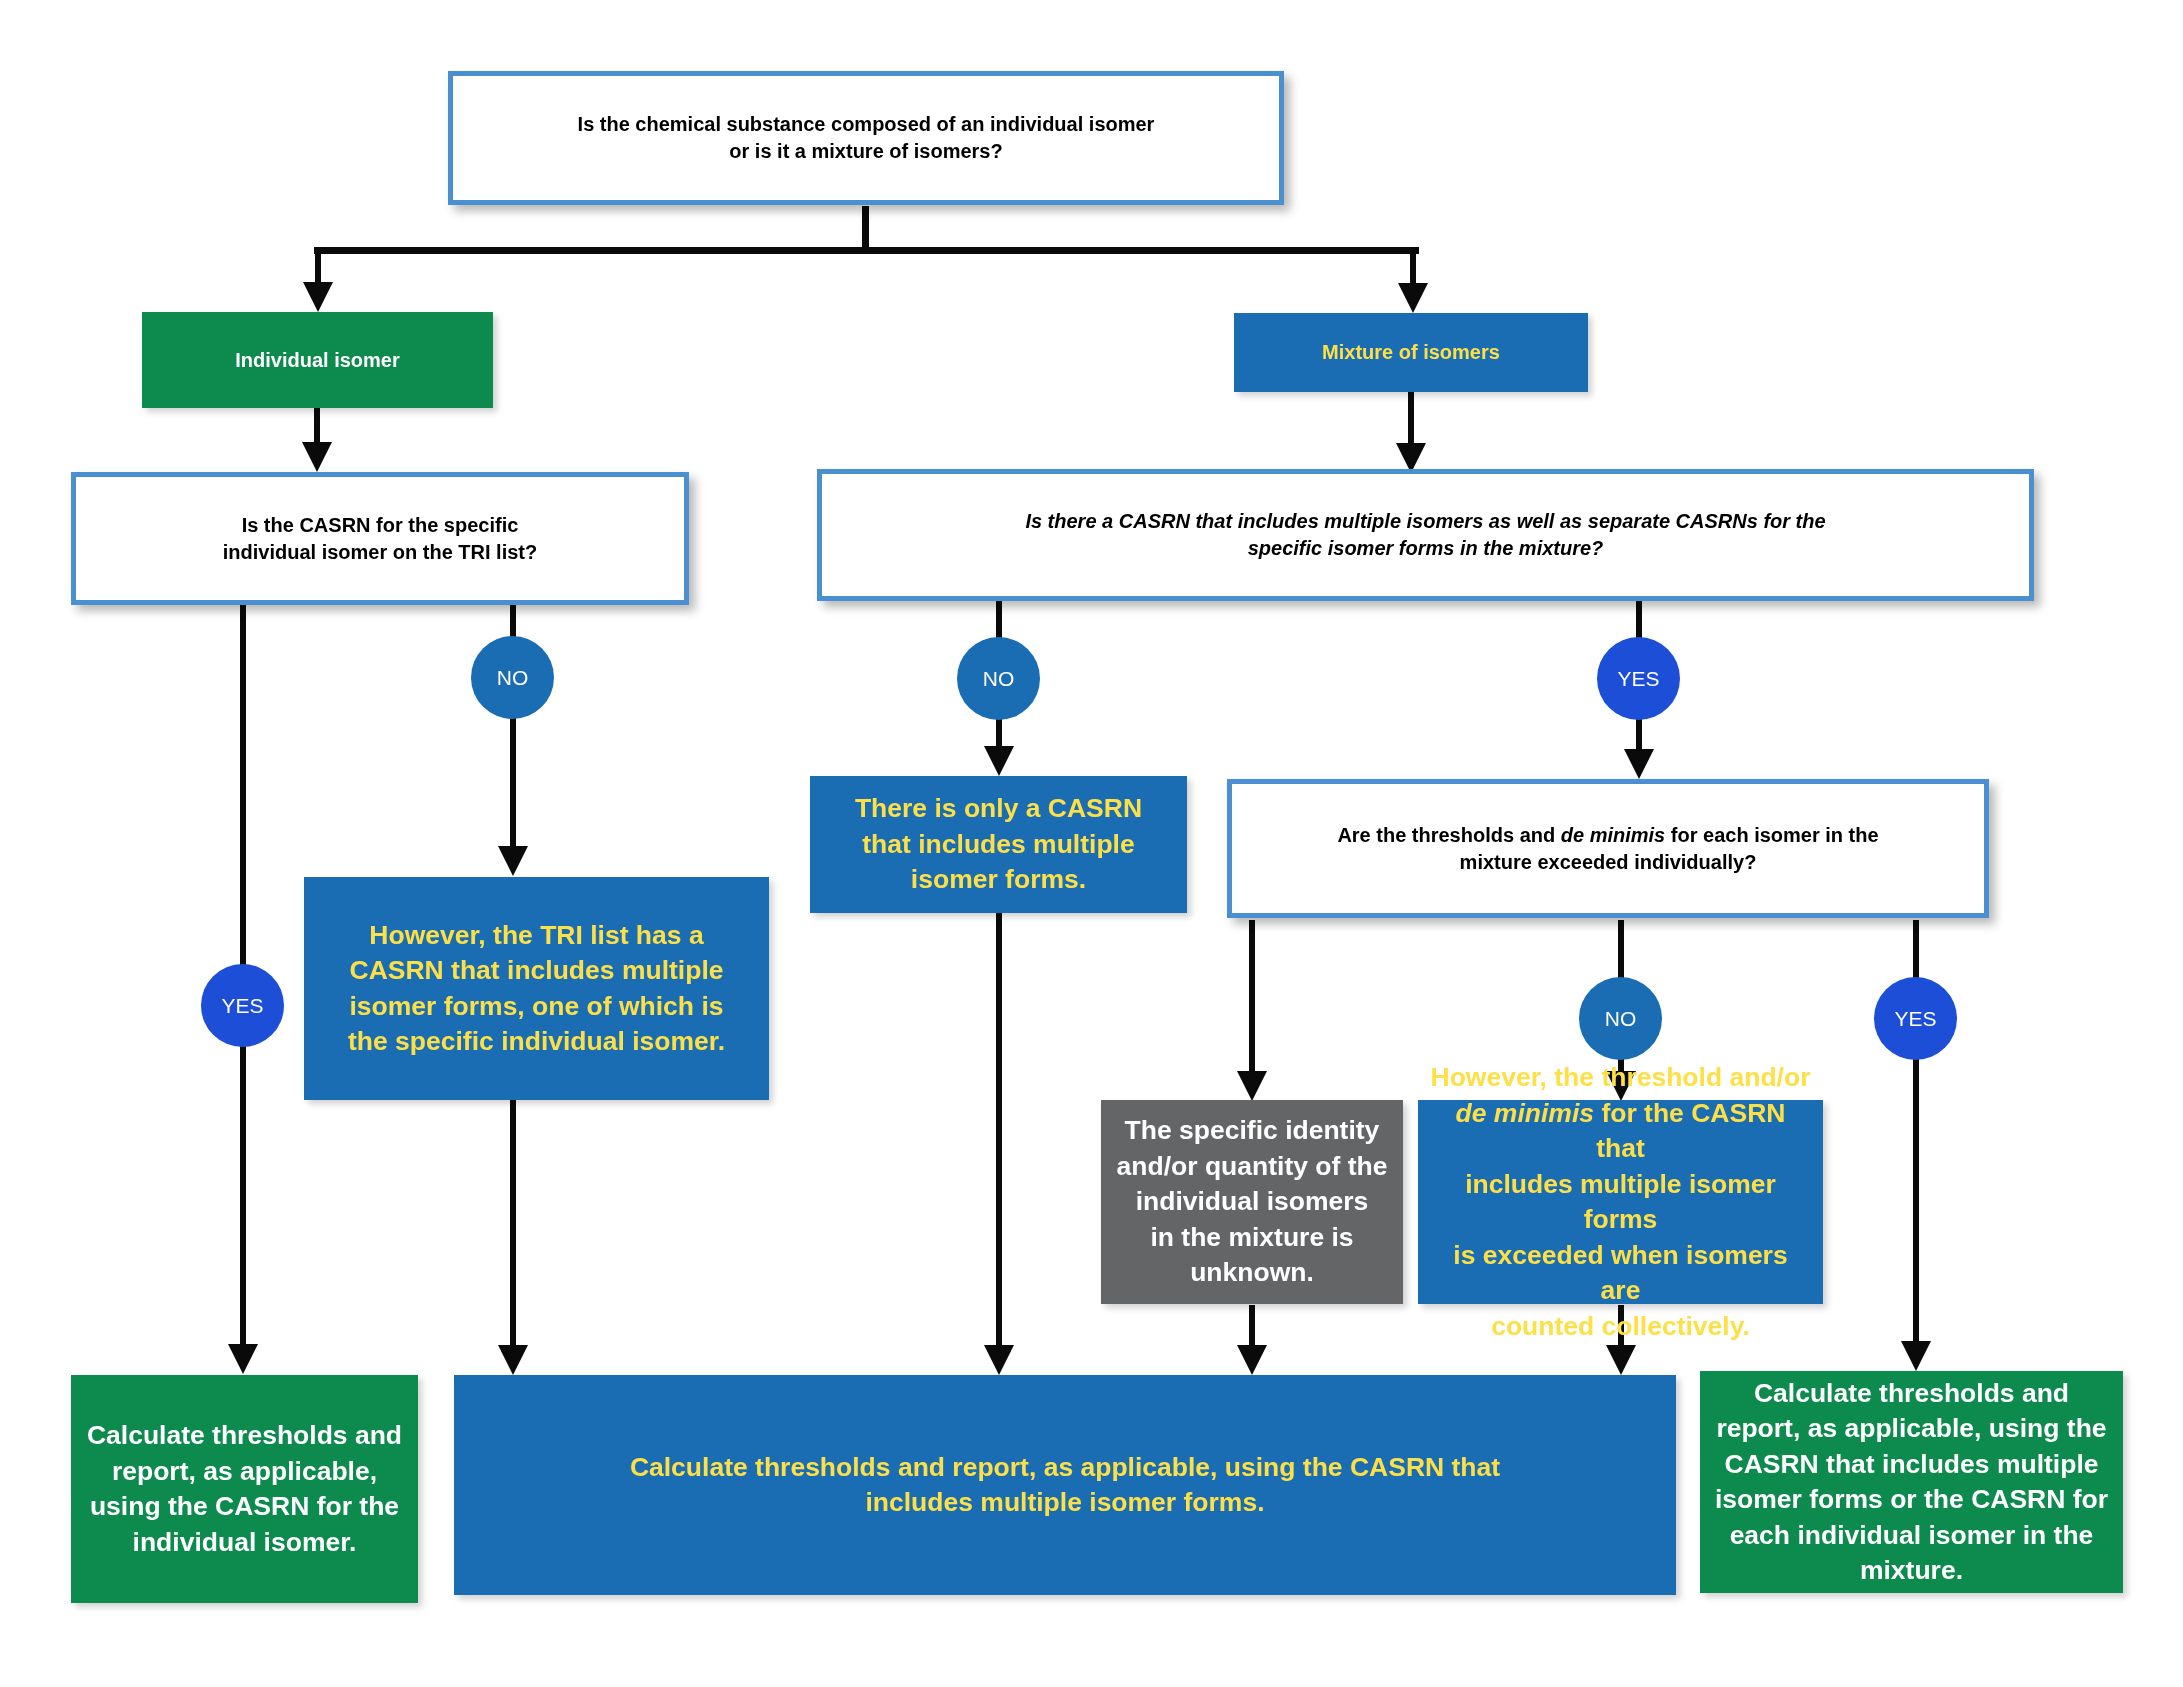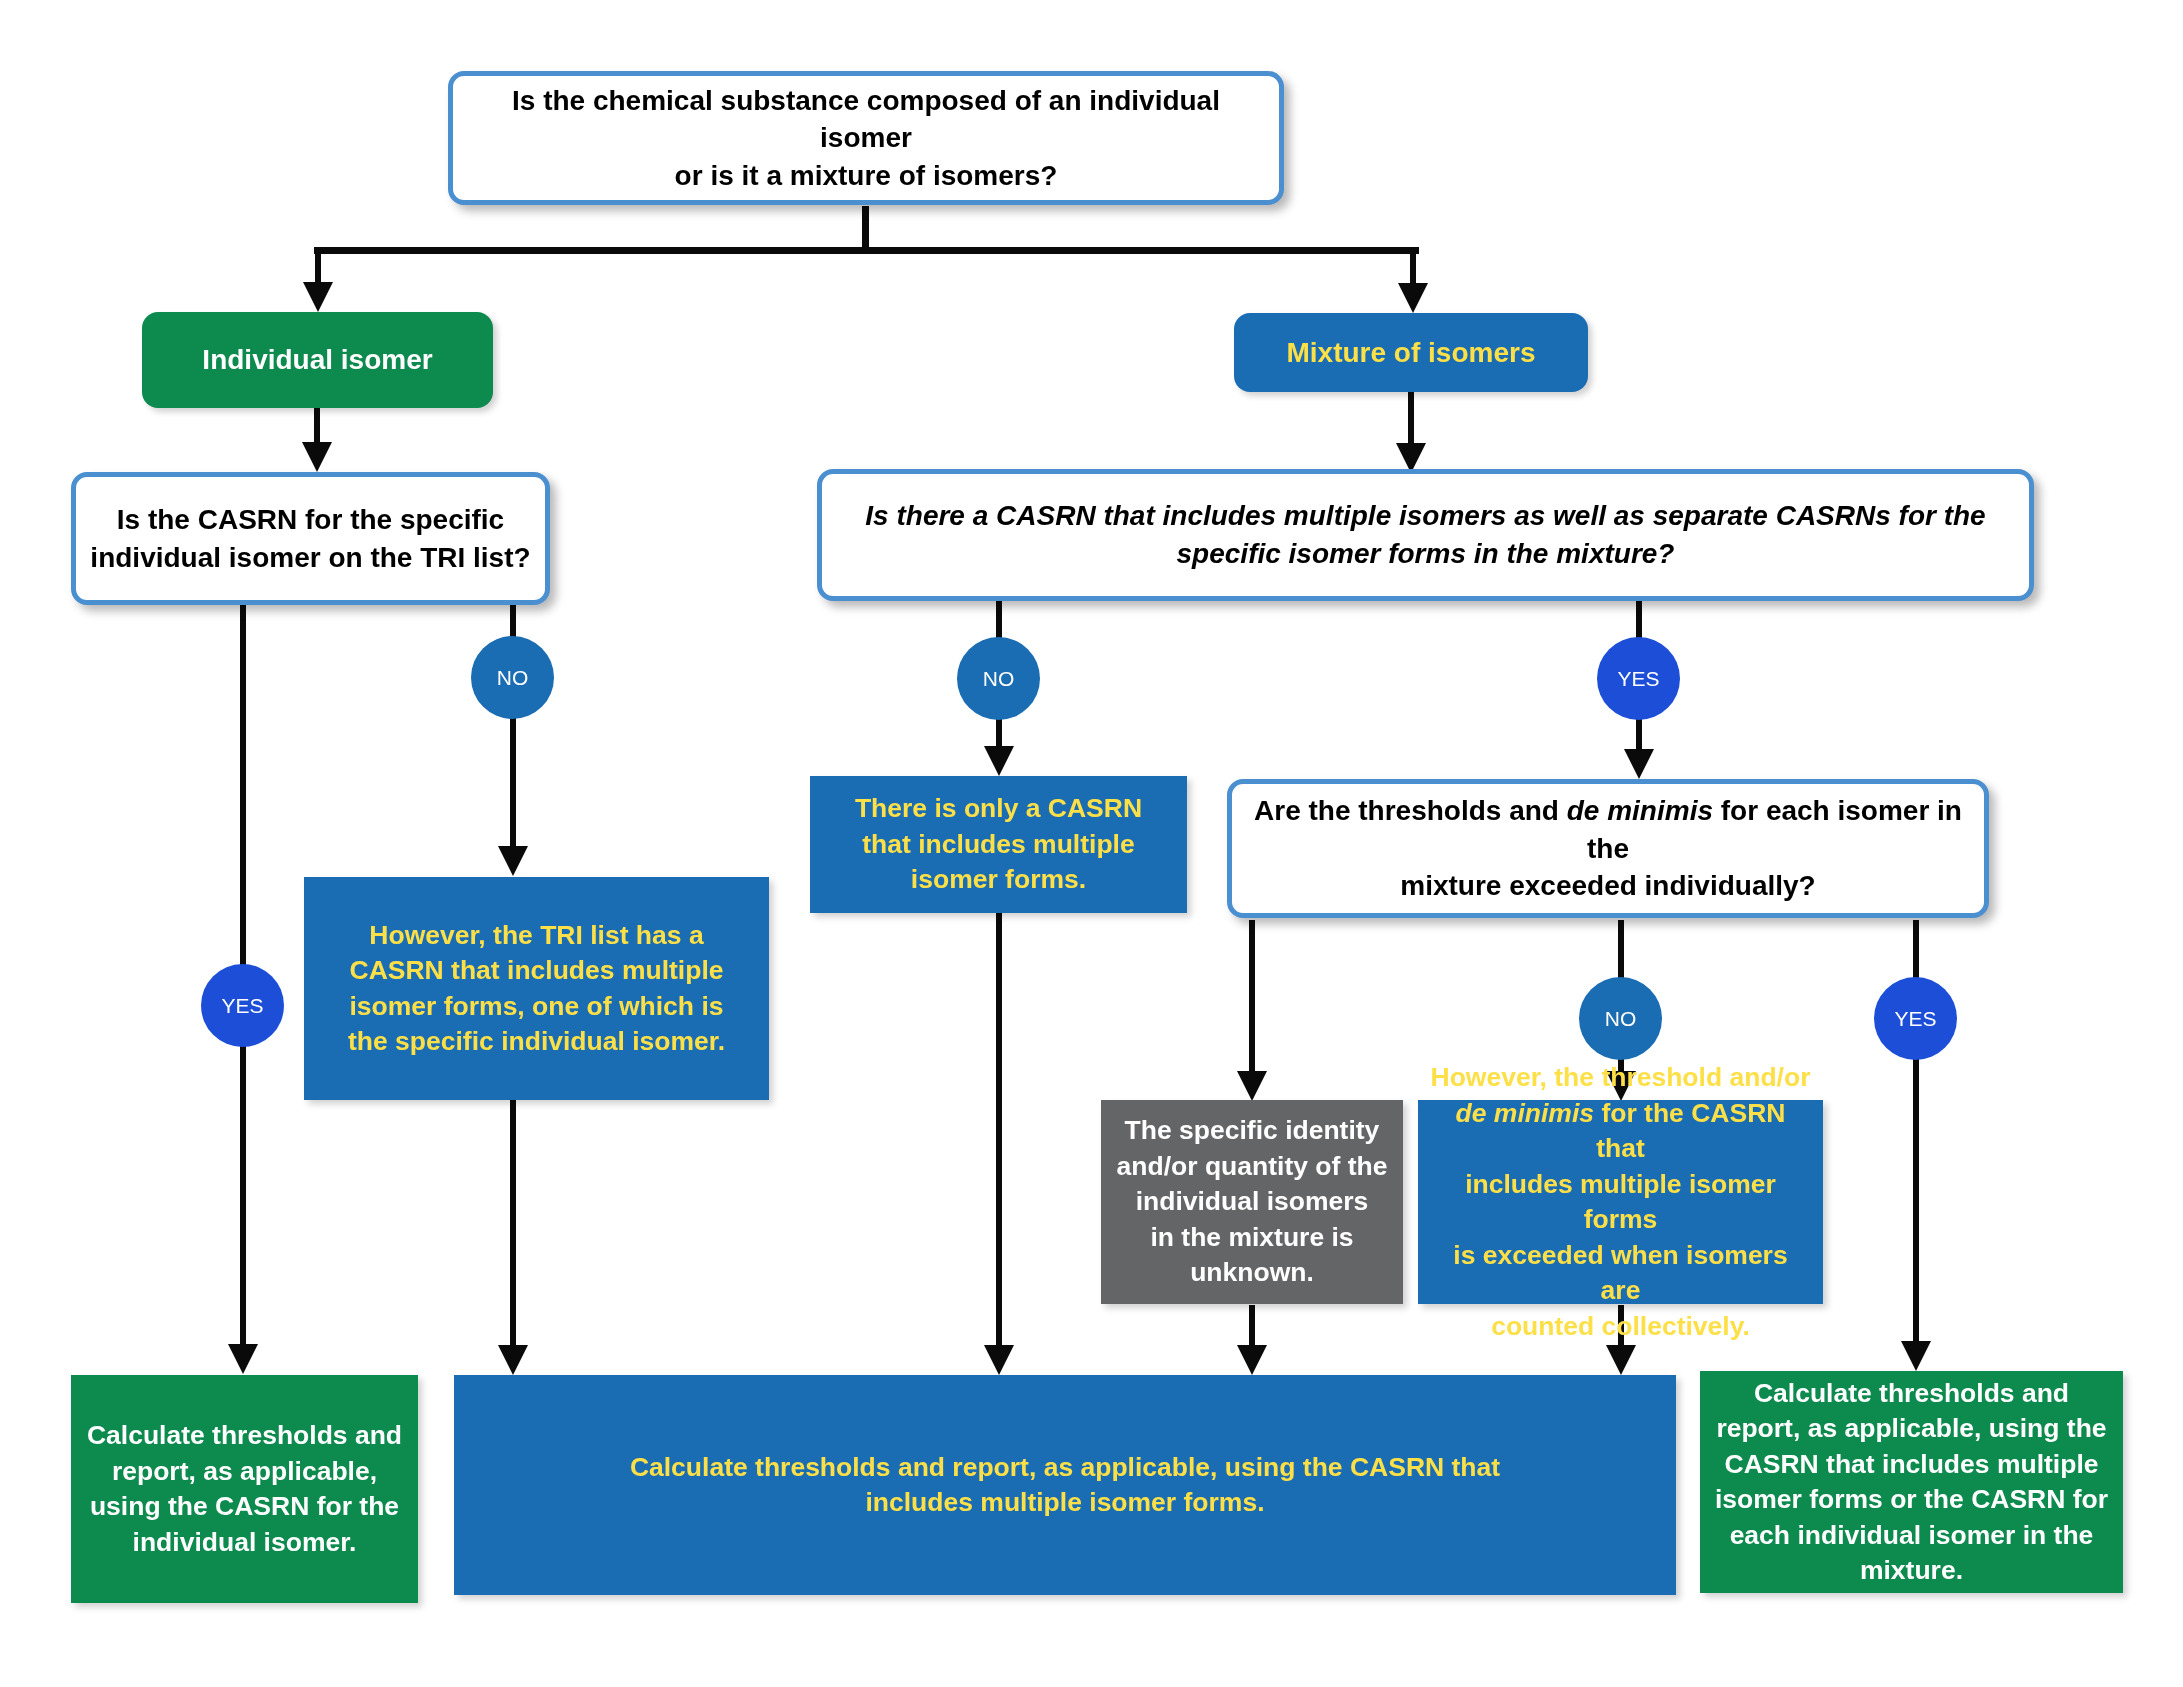--- a/index.html
+++ b/index.html
@@ -25,21 +25,21 @@
   .q{
     background:#ffffff;
     border:5.3px solid #4A8FD0;
     color:#000000;
     box-shadow:6px 6px 9.3px rgba(0,0,0,0.28);
   }
   .fill-green{background:#0D8A4E;color:#ffffff;box-shadow:4px 4px 6.6px rgba(0,0,0,0.18);}
   .fill-blue{background:#1A6CB3;color:#fde047;box-shadow:4px 4px 6.6px rgba(0,0,0,0.18);}
   .fill-gray{background:#646567;color:#ffffff;box-shadow:4px 4px 6.6px rgba(0,0,0,0.18);}
   .btext{white-space:pre-line;line-height:1.34;padding:4px 12px;}
-  .fs42{font-size:28px;border-radius:16px;}
+  .fs42{font-size:20px;}
   .fs40{font-size:26.5px;}
   em{font-style:italic;}
   
   .vline,.hline{position:absolute;background:#0a0a0a;z-index:1;}
   
   .arrow{position:absolute;width:0;z-index:1;}
   .arrow::before{
     content:"";position:absolute;left:-3.3px;top:0;width:6.6px;
     height:calc(100% - 28px);background:#0a0a0a;
   }
@@ -110,21 +110,21 @@
   </div>
 
   <div class="node fill-green fs42" style="left:142px;top:312px;width:351px;height:96px;">
     <div class="btext">Individual isomer</div>
   </div>
 
   <div class="node fill-blue fs42" style="left:1234px;top:313px;width:354px;height:79px;">
     <div class="btext">Mixture of isomers</div>
   </div>
 
-  <div class="node q fs42" style="left:71px;top:472px;width:479px;height:133px;">
+  <div class="node q fs42" style="left:71px;top:472px;width:618px;height:133px;">
     <div class="btext">Is the CASRN for the specific
 individual isomer on the TRI list?</div>
   </div>
 
   <div class="node q fs42" style="left:817px;top:469px;width:1217px;height:132px;font-style:italic;">
     <div class="btext">Is there a CASRN that includes multiple isomers as well as separate CASRNs for the
 specific isomer forms in the mixture?</div>
   </div>
 
   <div class="node fill-blue fs40" style="left:810px;top:776px;width:377px;height:137px;">

